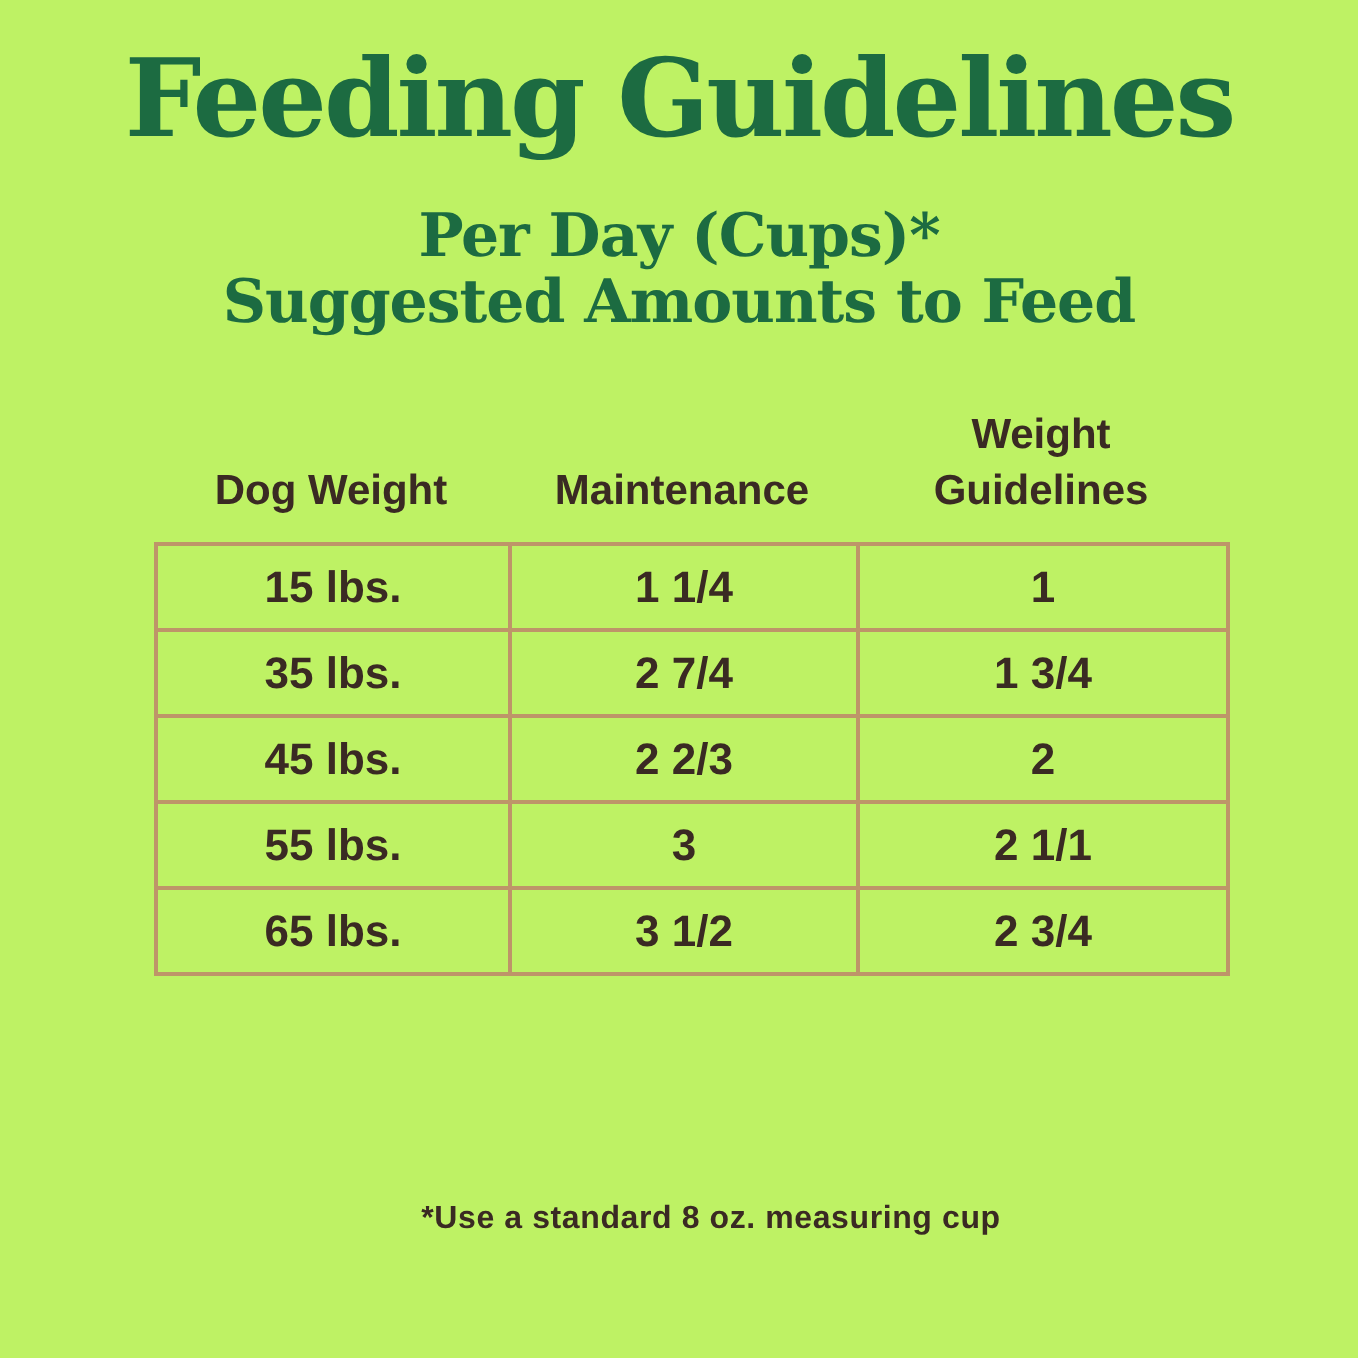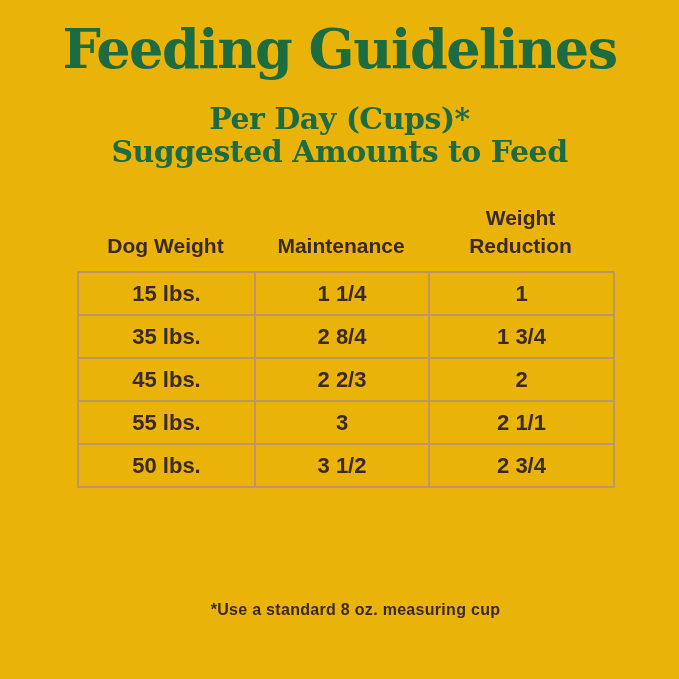--- a/index.html
+++ b/index.html
@@ -4,21 +4,21 @@
 <style>
   html, body {
     margin: 0;
     padding: 0;
     background: #f2f0e9;
   }
   .page {
     position: relative;
     width: 679px;
     height: 679px;
-    background: #eab308;
+    background: #bef264;
     overflow: hidden;
     font-family: "Liberation Sans", sans-serif;
     color: #3a2a23;
   }
   .title {
     margin: 18px 0 0 0;
     text-align: center;
     font-family: "DejaVu Serif", "Liberation Serif", serif;
     font-weight: 700;
     font-size: 54px;
@@ -97,52 +97,52 @@
   <div class="subtitle">
     <div>Per Day (Cups)*</div>
     <div>Suggested Amounts to Feed</div>
   </div>
 
   <div class="table-area">
 
     <div class="header-row">
       <div class="hcell">Dog Weight</div>
       <div class="hcell">Maintenance</div>
-      <div class="hcell hcell-narrow">Weight Reduction</div>
+      <div class="hcell hcell-narrow">Weight Guidelines</div>
     </div>
 
     <table class="feed-table">
       <colgroup>
         <col style="width:177px">
         <col style="width:174px">
         <col style="width:185px">
       </colgroup>
       <tbody>
         <tr>
           <td>15 lbs.</td>
           <td>1 1/4</td>
           <td>1</td>
         </tr>
         <tr>
           <td>35 lbs.</td>
-          <td>2 8/4</td>
+          <td>2 7/4</td>
           <td>1 3/4</td>
         </tr>
         <tr>
           <td>45 lbs.</td>
           <td>2 2/3</td>
           <td>2</td>
         </tr>
         <tr>
           <td>55 lbs.</td>
           <td>3</td>
           <td>2 1/1</td>
         </tr>
         <tr>
-          <td>50 lbs.</td>
+          <td>65 lbs.</td>
           <td>3 1/2</td>
           <td>2 3/4</td>
         </tr>
       </tbody>
     </table>
 
   </div>
 
   <div class="footnote">*Use a standard 8 oz. measuring cup</div>
 

